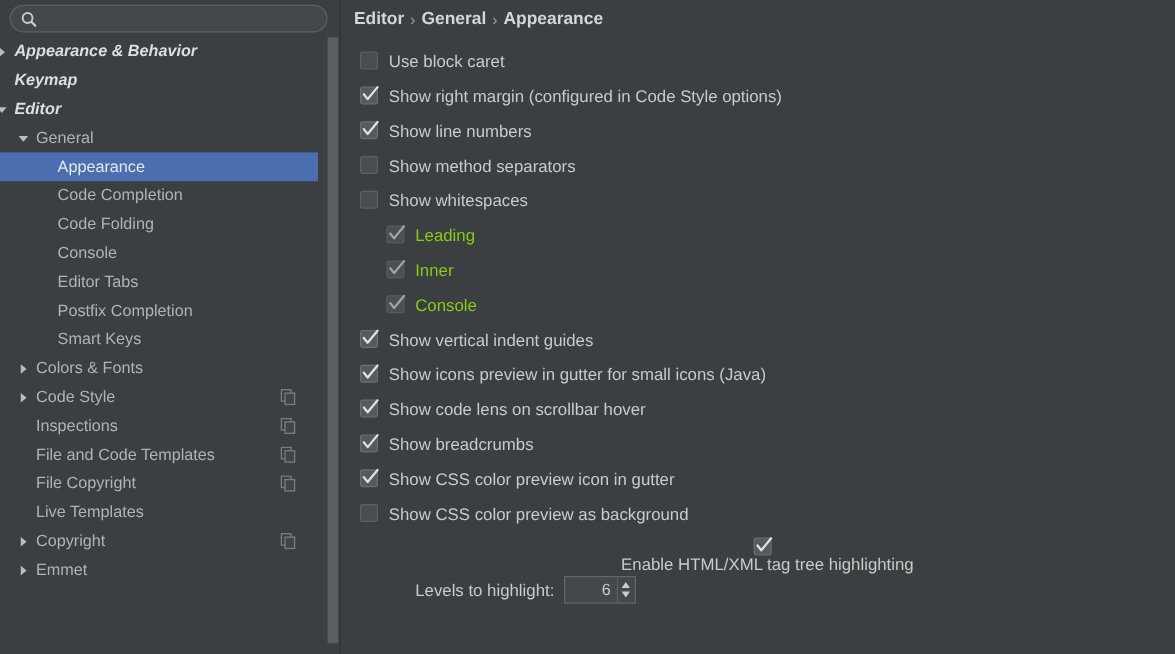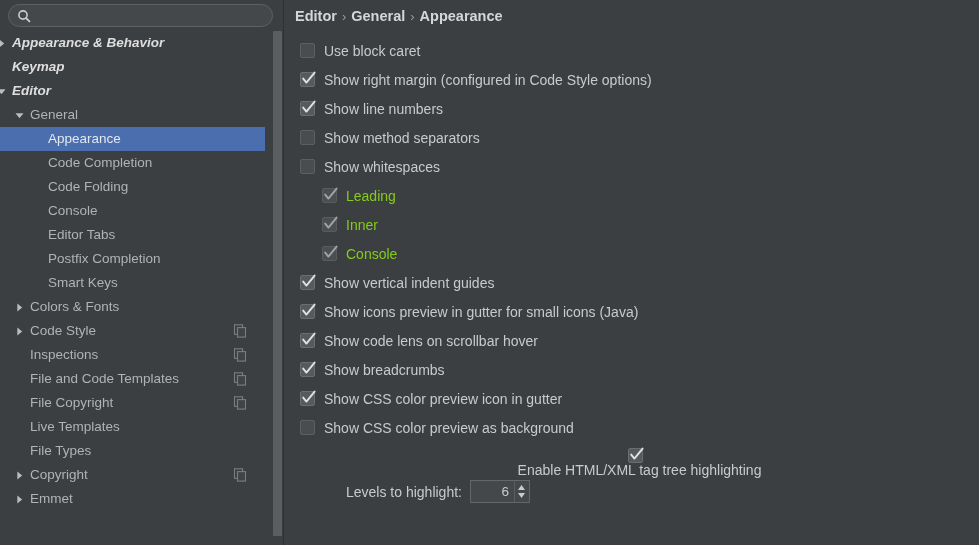--- a/index.html
+++ b/index.html
@@ -274,24 +274,20 @@
           <span class="arrow spacer"></span>
           <span class="tree-label">File Copyright</span>
           <span class="copy-icon"><svg width="14" height="14" viewBox="0 0 14 14">
               <rect x="1.5" y="0.8" width="8" height="9.5" fill="none" stroke="#cfd1d2" stroke-width="1.1"></rect>
               <rect x="4.5" y="3.6" width="8" height="9.5" fill="#4a4d4f" stroke="#cfd1d2" stroke-width="1.1"></rect>
             </svg></span>
         </div>
         <div class="tree-item level1">
           <span class="arrow spacer"></span>
           <span class="tree-label">Live Templates</span>
-        </div>
-        <div class="tree-item level1">
-          <span class="arrow spacer"></span>
-          <span class="tree-label">File Types</span>
         </div>
         <div class="tree-item level1">
           <span class="arrow">
             <svg width="11" height="11" viewBox="0 0 11 11">
               <path fill="#b9bbbc" d="M3.3 1.5 L8.2 5.5 L3.3 9.5 Z"></path>
             </svg>
           </span>
           <span class="tree-label">Copyright</span>
           <span class="copy-icon"><svg width="14" height="14" viewBox="0 0 14 14">
               <rect x="1.5" y="0.8" width="8" height="9.5" fill="none" stroke="#cfd1d2" stroke-width="1.1"></rect>

